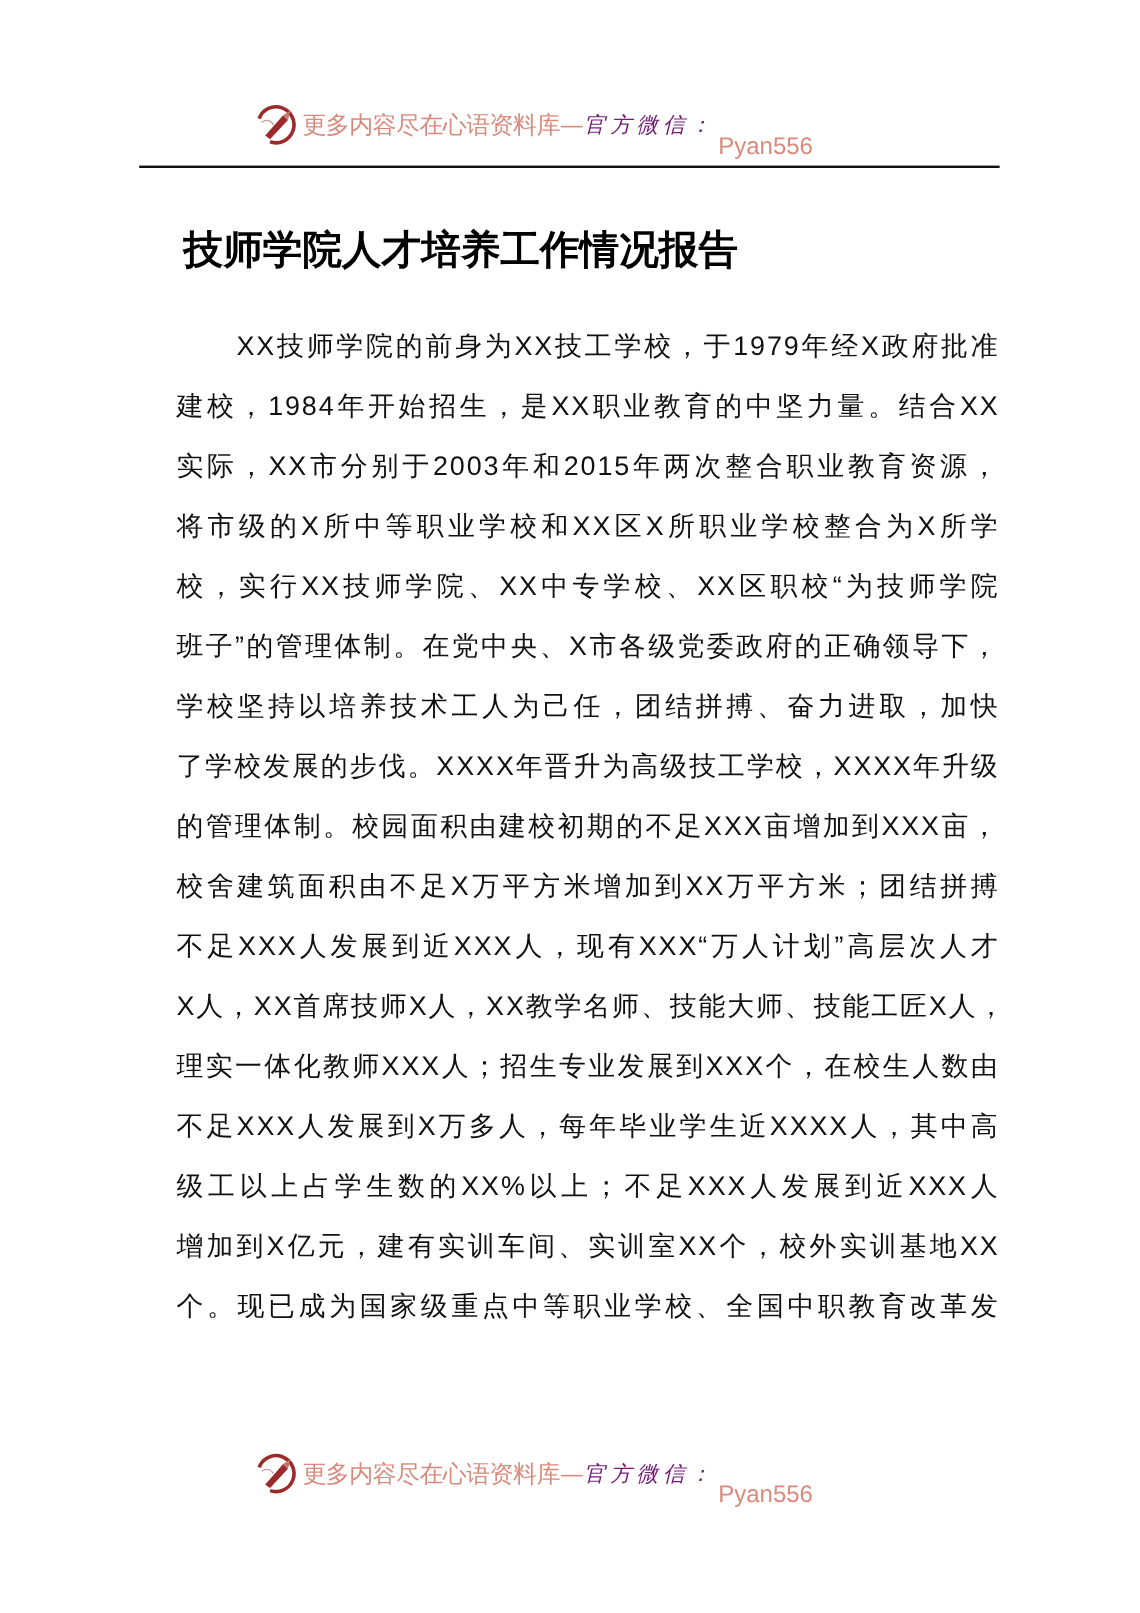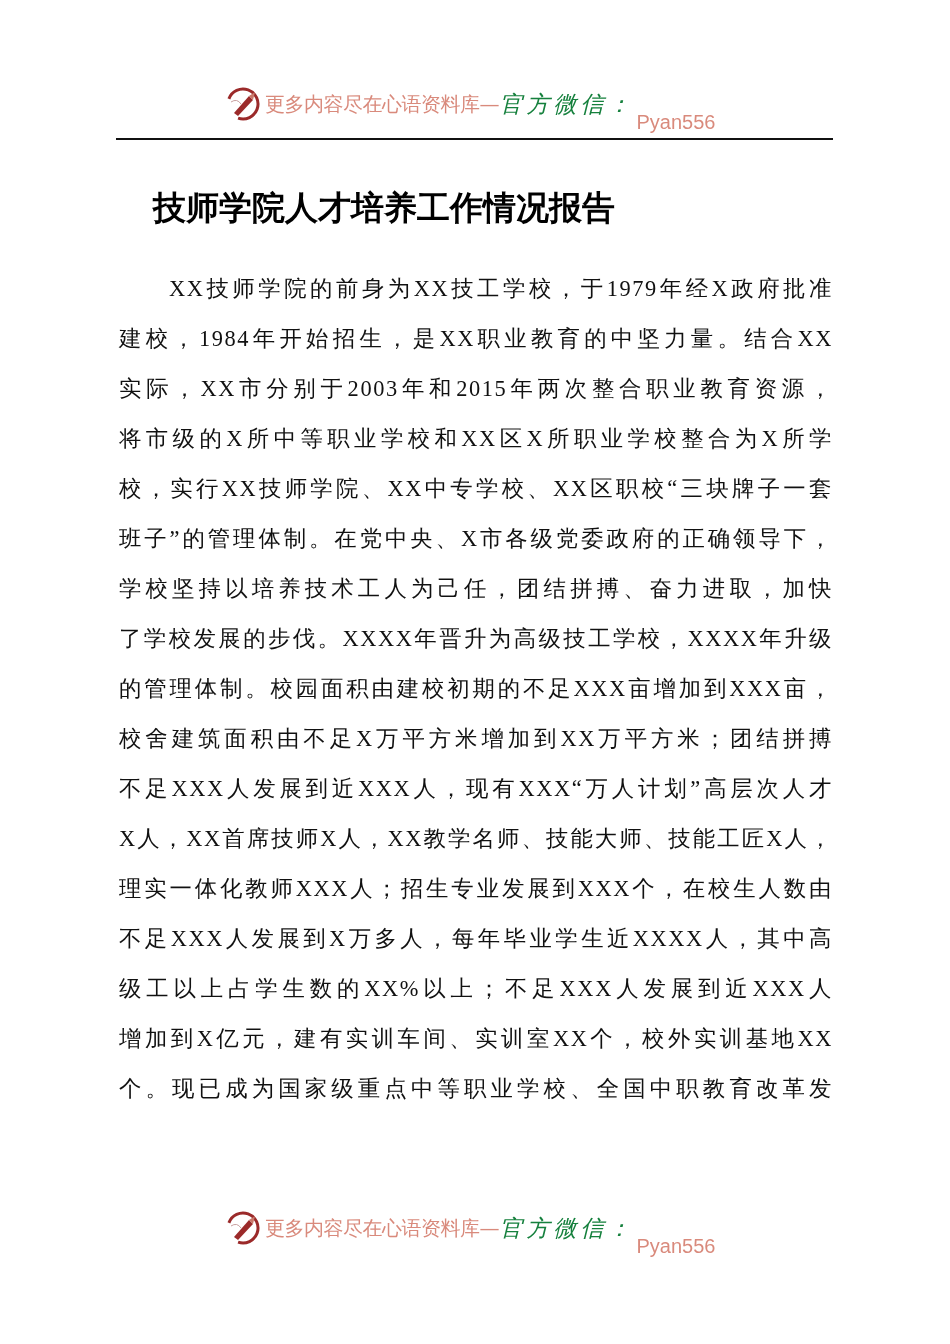--- a/index.html
+++ b/index.html
@@ -2,35 +2,35 @@
 <html><head>
 <meta charset="utf-8">
 <style>
   html, body { margin: 0; padding: 0; }
   body {
     width: 950px; height: 1344px; background: #ffffff;
     position: relative; overflow: hidden;
     font-family: "DejaVu Serif", "Liberation Serif", serif;
   }
   .banner {
-    position: absolute; left: 225px; height: 40px;
+    position: absolute; left: 212px; height: 40px;
     display: flex; align-items: center; white-space: nowrap; justify-content: center;
   }
   .banner.top { top: 84px; }
   .banner.bottom { top: 1208px; }
   .logo {
     width: 36px; height: 36px; margin-right: 4px; display: inline-block;
   }
   .banner .b-main {
     color: #d98a7c; font-size: 20px; letter-spacing: -0.5px;
     font-family: "DejaVu Serif", serif;
   }
   .banner .b-dash { color: #d98a7c; font-size: 20px; }
   .banner .b-wechat {
-    color: #15803d; font-size: 23px; letter-spacing: 4px;
+    color: #701a75; font-size: 18px; letter-spacing: 4px;
     font-family: "DejaVu Serif", serif; font-style: italic;
   }
   .banner .b-id {
     color: #d98a7c; font-size: 20px; margin-left: 2px;
     font-family: "Liberation Sans", sans-serif;
     margin-top: 36px;
   }
   .rule {
     position: absolute; left: 116px; top: 138px; width: 717px; height: 2px;
     background: #111;
@@ -40,21 +40,22 @@
     font-size: 33px; font-weight: bold; color: #000; letter-spacing: 0px;
     font-family: "DejaVu Serif", serif;
   }
   .body-text {
     position: absolute; left: 119px; top: 264px; width: 714px;
   }
   .line {
     height: 50px; line-height: 50px; font-size: 22.4px; color: #111;
     white-space: nowrap; letter-spacing: 1.6px;
     text-align: justify; text-align-last: justify;
-    font-family: Liberation Serif, serif;
+    font-family: Liberation Sans, sans-serif;
+    margin-left: 28px;
   }
   .line.first { padding-left: 50px; }
 </style>
 </head>
 <body>
 
 <div class="banner top">
   <svg class="logo" viewBox="0 0 36 36">
     <circle cx="18" cy="18" r="15" fill="none" stroke="#9b2a2a" stroke-width="3" stroke-dasharray="70 25" transform="rotate(200 18 18)"></circle>
     <path d="M9 27 L24 10 L28 14 L13 30 Z" fill="#9b2a2a"></path>
@@ -69,21 +70,21 @@
 
 <div class="rule"></div>
 
 <div class="title">技师学院人才培养工作情况报告</div>
 
 <div class="body-text">
   <div class="line first">XX技师学院的前身为XX技工学校，于1979年经X政府批准</div>
   <div class="line">建校，1984年开始招生，是XX职业教育的中坚力量。结合XX</div>
   <div class="line">实际，XX市分别于2003年和2015年两次整合职业教育资源，</div>
   <div class="line">将市级的X所中等职业学校和XX区X所职业学校整合为X所学</div>
-  <div class="line">校，实行XX技师学院、XX中专学校、XX区职校“三块牌子一套</div>
+  <div class="line">校，实行XX技师学院、XX中专学校、XX区职校“为技师学院</div>
   <div class="line">班子”的管理体制。在党中央、X市各级党委政府的正确领导下，</div>
   <div class="line">学校坚持以培养技术工人为己任，团结拼搏、奋力进取，加快</div>
   <div class="line">了学校发展的步伐。XXXX年晋升为高级技工学校，XXXX年升级</div>
   <div class="line">的管理体制。校园面积由建校初期的不足XXX亩增加到XXX亩，</div>
   <div class="line">校舍建筑面积由不足X万平方米增加到XX万平方米；团结拼搏</div>
   <div class="line">不足XXX人发展到近XXX人，现有XXX“万人计划”高层次人才</div>
   <div class="line">X人，XX首席技师X人，XX教学名师、技能大师、技能工匠X人，</div>
   <div class="line">理实一体化教师XXX人；招生专业发展到XXX个，在校生人数由</div>
   <div class="line">不足XXX人发展到X万多人，每年毕业学生近XXXX人，其中高</div>
   <div class="line">级工以上占学生数的XX%以上；不足XXX人发展到近XXX人</div>

